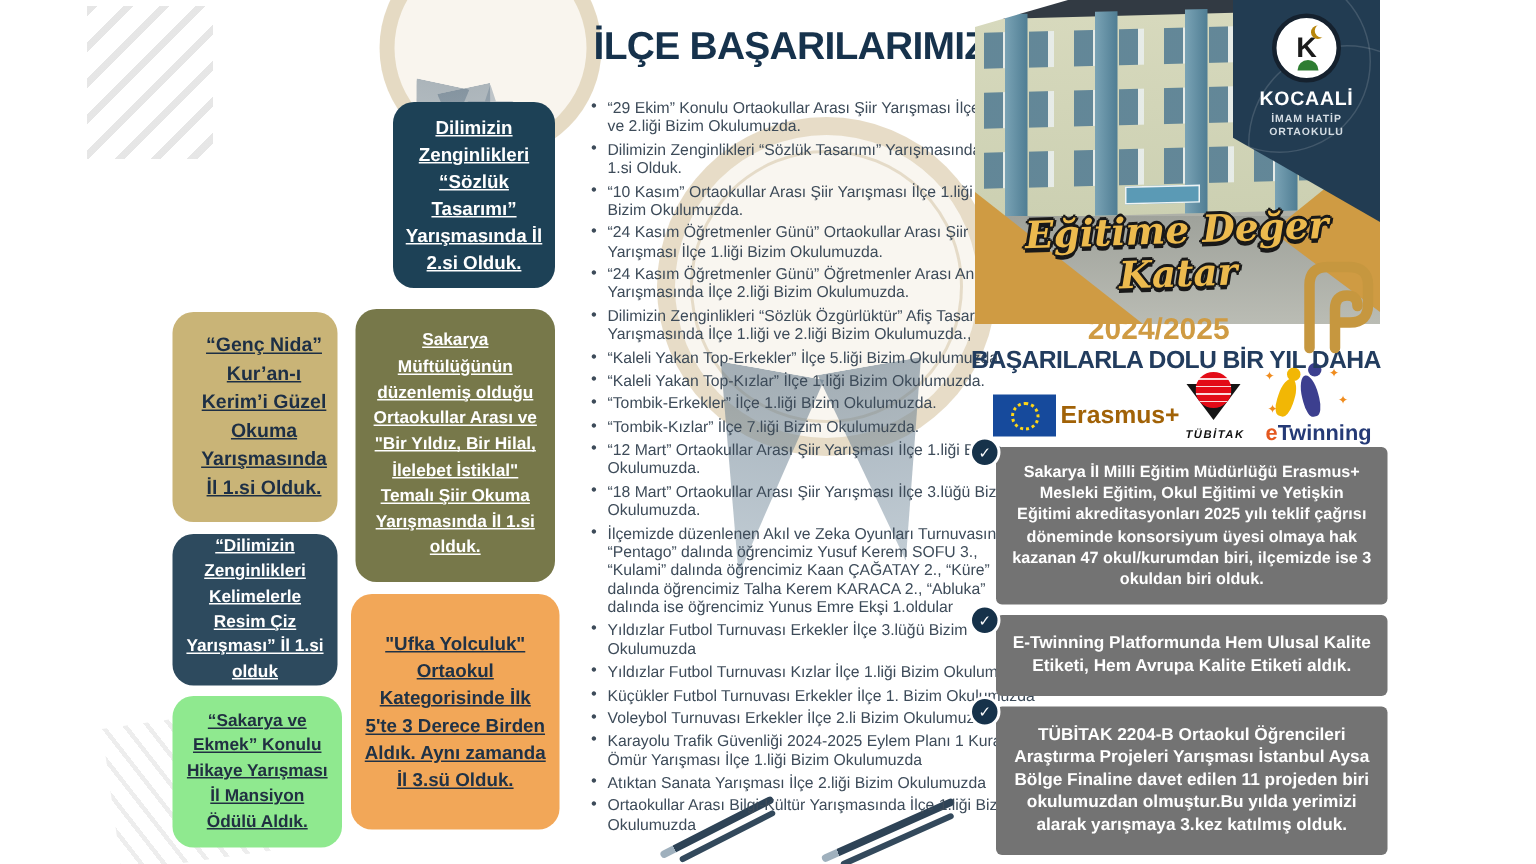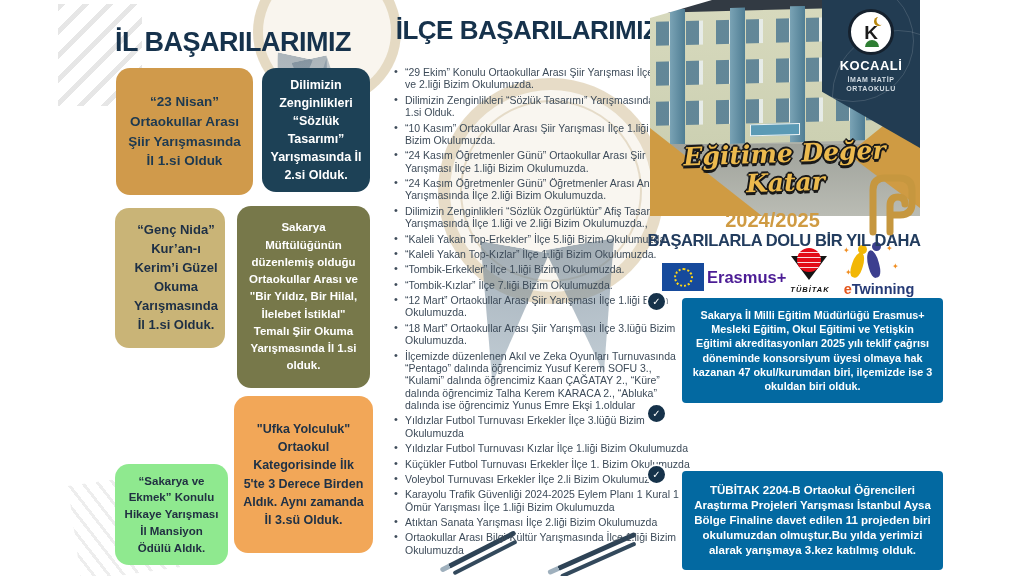--- a/index.html
+++ b/index.html
@@ -26,21 +26,21 @@
   .pencil{position:absolute;height:5px;border-radius:3px;
     background:linear-gradient(90deg,#9fb0bd 0 12%,#2e4356 12%);}
   .pencil:after{content:"";position:absolute;left:10px;top:9px;width:85%;height:4px;border-radius:3px;background:#33495c;}
   .pc-1{left:436px;top:549px;width:84px;transform:rotate(-27deg);}
   .pc-2{left:544px;top:551px;width:96px;transform:rotate(-24deg);}
   
   .col-title{position:absolute;font-weight:bold;color:#16324c;text-align:center;letter-spacing:-.5px;}
   #il-title{left:98px;top:27px;width:270px;font-size:27px;}
   #ilce-title{left:378px;top:15px;width:298px;font-size:26px;}
   .abox{position:absolute;border-radius:14px;display:flex;align-items:center;justify-content:center;
-    text-align:center;font-weight:bold;padding:6px 8px;box-sizing:border-box;line-height:1.45;}
+    text-align:center;font-weight:bold;padding:6px 8px;box-sizing:border-box;line-height:1.45;text-decoration:underline;}
   .b1{left:116px;top:68px;width:137px;height:127px;background:#d09a4b;color:#1d3950;font-size:13.5px;}
   .b2{left:262px;top:68px;width:108px;height:124px;background:#1d4156;color:#ffffff;font-size:12.5px;}
   .b3{left:115px;top:208px;width:110px;height:140px;background:#c9b477;color:#1d2f45;font-size:13px;padding-left:20px;}
   .b4{left:237px;top:206px;width:133px;height:182px;background:#77784a;color:#ffffff;font-size:11.5px;line-height:1.5;}
   .b5{left:115px;top:356px;width:110px;height:101px;background:#2d4a5e;color:#ffffff;font-size:11.5px;}
   .b6{left:115px;top:464px;width:113px;height:101px;background:#8fe98f;color:#213042;font-size:11.5px;}
   .b7{left:234px;top:396px;width:139px;height:157px;background:#f2a758;color:#203246;font-size:12.5px;}
   
   #district-list{position:absolute;left:392px;top:66px;width:286px;height:502px;margin:0;padding:0 0 0 13px;
     list-style:none;font-size:10.5px;line-height:1.18;color:#3d4b59;overflow:hidden;}
@@ -85,40 +85,40 @@
       -1px -1px #191919,1px 1px #191919,-1px 1px #191919,1px -1px #191919,0 3px 0 #191919;}
   .monogram{position:absolute;left:860px;top:170px;z-index:5;}
   .year{position:absolute;left:650px;top:209px;width:245px;text-align:center;z-index:2;
     font-weight:bold;font-size:20px;color:#cf9b43;}
   .tagline{position:absolute;left:646px;top:231px;width:276px;text-align:center;z-index:2;
     font-weight:bold;font-size:16.5px;letter-spacing:-.4px;color:#223c5e;}
   
   .eu-flag{position:absolute;left:662px;top:263px;width:42px;height:28px;background:#164a9c;z-index:2;
     display:flex;align-items:center;justify-content:center;}
   .star-ring{width:15px;height:15px;border:2px dotted #ffd617;border-radius:50%;}
-  .erasmus-text{position:absolute;left:707px;top:268px;font-size:16.5px;font-weight:bold;color:#4c1d95;z-index:2;}
+  .erasmus-text{position:absolute;left:707px;top:268px;font-size:16.5px;font-weight:bold;color:#a16207;z-index:2;}
   .tub-vee{position:absolute;left:791px;top:256px;width:0;height:0;z-index:2;
     border-left:18px solid transparent;border-right:18px solid transparent;border-top:24px solid #141414;}
   .tub-circle{position:absolute;left:797px;top:248px;width:24px;height:24px;border-radius:50%;background:#e30b17;z-index:3;
     background-image:repeating-linear-gradient(0deg,transparent 0 4px,rgba(255,255,255,.85) 4px 5px);}
   .tub-text{position:absolute;left:782px;top:285px;width:56px;text-align:center;font-size:7.5px;font-weight:bold;
     color:#111;letter-spacing:1px;z-index:2;font-style:italic;}
   .etw-fig{position:absolute;z-index:2;}
   .etw-body{position:absolute;border-radius:50% 50% 40% 40%;}
   .fy{left:852px;top:252px;width:11px;height:26px;background:#f2b705;transform:rotate(18deg);}
   .fyh{position:absolute;left:858px;top:245px;width:9px;height:9px;border-radius:50%;background:#f2b705;}
   .fb{left:868px;top:250px;width:11px;height:28px;background:#3c3f8f;transform:rotate(-14deg);}
   .fbh{position:absolute;left:872px;top:242px;width:9px;height:9px;border-radius:50%;background:#3c3f8f;}
   .etw-star{position:absolute;color:#f08c1e;font-size:8px;z-index:2;}
   .es1{left:843px;top:246px;}.es2{left:886px;top:244px;}.es3{left:892px;top:262px;}.es4{left:845px;top:268px;}
   .etw-text{position:absolute;left:836px;top:281px;width:86px;text-align:center;font-size:14.5px;font-weight:bold;z-index:2;}
   .etw-text .e{color:#e4581f;}
   .etw-text .rest{color:#253a76;text-align:right;}
   
-  .hbox{position:absolute;left:682px;width:261px;background:#0369a1;border-radius:4px;color:#fff;
+  .hbox{position:absolute;left:664px;width:261px;background:#737373;border-radius:4px;color:#fff;
     font-weight:bold;text-align:center;display:flex;align-items:center;justify-content:center;
     padding:6px 10px;box-sizing:border-box;z-index:2;line-height:1.3;}
   .ha{top:298px;height:105px;font-size:10.8px;}
   .hb{top:410px;height:54px;font-size:11.5px;}
   .hc{top:471px;height:99px;font-size:11.5px;}
   .check{position:absolute;left:646px;width:17px;height:17px;border-radius:50%;background:#16324a;
     border:2px solid #fff;color:#fff;font-size:10px;display:flex;align-items:center;justify-content:center;z-index:5;}
   .ck1{top:291px;}.ck2{top:403px;}.ck3{top:464px;}
 </style>
 </head>
@@ -132,25 +132,24 @@
     <span class="star">★</span>
   </div>
   <div class="ribbon rb-s1"></div>
   <div class="ribbon rb-s2"></div>
   <div class="medal-big"></div>
   <div class="ribbon rb-b1"></div>
   <div class="ribbon rb-b2"></div>
   <div class="pencil pc-1"></div>
   <div class="pencil pc-2"></div>
 
-  <div class="col-title" id="il-title">İL BAŞARILARIMIZ</div>
-  <div class="abox b1">“23 Nisan” Ortaokullar Arası Şiir Yarışmasında İl 1.si Olduk</div>
   <div class="abox b2">Dilimizin Zenginlikleri “Sözlük Tasarımı” Yarışmasında İl 2.si Olduk.</div>
   <div class="abox b3">“Genç Nida” Kur’an-ı Kerim’i Güzel Okuma Yarışmasında İl 1.si Olduk.</div>
   <div class="abox b4">Sakarya Müftülüğünün düzenlemiş olduğu Ortaokullar Arası ve "Bir Yıldız, Bir Hilal, İlelebet İstiklal" Temalı Şiir Okuma Yarışmasında İl 1.si olduk.</div>
+  <div class="abox b5">“Dilimizin Zenginlikleri Kelimelerle Resim Çiz Yarışması” İl 1.si olduk</div>
   <div class="abox b6">“Sakarya ve Ekmek” Konulu Hikaye Yarışması İl Mansiyon Ödülü Aldık.</div>
   <div class="abox b7">"Ufka Yolculuk" Ortaokul Kategorisinde İlk 5'te 3 Derece Birden Aldık. Aynı zamanda İl 3.sü Olduk.</div>
 
   <div class="col-title" id="ilce-title">İLÇE BAŞARILARIMIZ</div>
   <ul id="district-list">
       <li>“29 Ekim” Konulu Ortaokullar Arası Şiir Yarışması İlçe 1.liği ve 2.liği Bizim Okulumuzda.</li>
       <li>Dilimizin Zenginlikleri “Sözlük Tasarımı” Yarışmasında İlçe 1.si Olduk.</li>
       <li>“10 Kasım” Ortaokullar Arası Şiir Yarışması İlçe 1.liği ve 2.liği Bizim Okulumuzda.</li>
       <li>“24 Kasım Öğretmenler Günü” Ortaokullar Arası Şiir Yarışması İlçe 1.liği Bizim Okulumuzda.</li>
       <li>“24 Kasım Öğretmenler Günü” Öğretmenler Arası Anı Yarışmasında İlçe 2.liği Bizim Okulumuzda.</li>
@@ -225,18 +224,19 @@
   <div class="fbh"></div>
   <span class="etw-star es1">✦</span>
   <span class="etw-star es2">✦</span>
   <span class="etw-star es3">✦</span>
   <span class="etw-star es4">✦</span>
   <div class="etw-text">
     <span class="e">e</span><span class="rest">Twinning</span>
   </div>
 
   <div class="hbox ha">Sakarya İl Milli Eğitim Müdürlüğü Erasmus+ Mesleki Eğitim, Okul Eğitimi ve Yetişkin Eğitimi akreditasyonları 2025 yılı teklif çağrısı döneminde konsorsiyum üyesi olmaya hak kazanan 47 okul/kurumdan biri, ilçemizde ise 3 okuldan biri olduk.</div>
+  <div class="hbox hb">E-Twinning Platformunda Hem Ulusal Kalite Etiketi, Hem Avrupa Kalite Etiketi aldık.</div>
   <div class="hbox hc">TÜBİTAK 2204-B Ortaokul Öğrencileri Araştırma Projeleri Yarışması İstanbul Aysa Bölge Finaline davet edilen 11 projeden biri okulumuzdan olmuştur.Bu yılda yerimizi alarak yarışmaya 3.kez katılmış olduk.</div>
   <div class="check ck1">✓</div>
   <div class="check ck2">✓</div>
   <div class="check ck3">✓</div>
 
 </div>
 
 </body></html>

